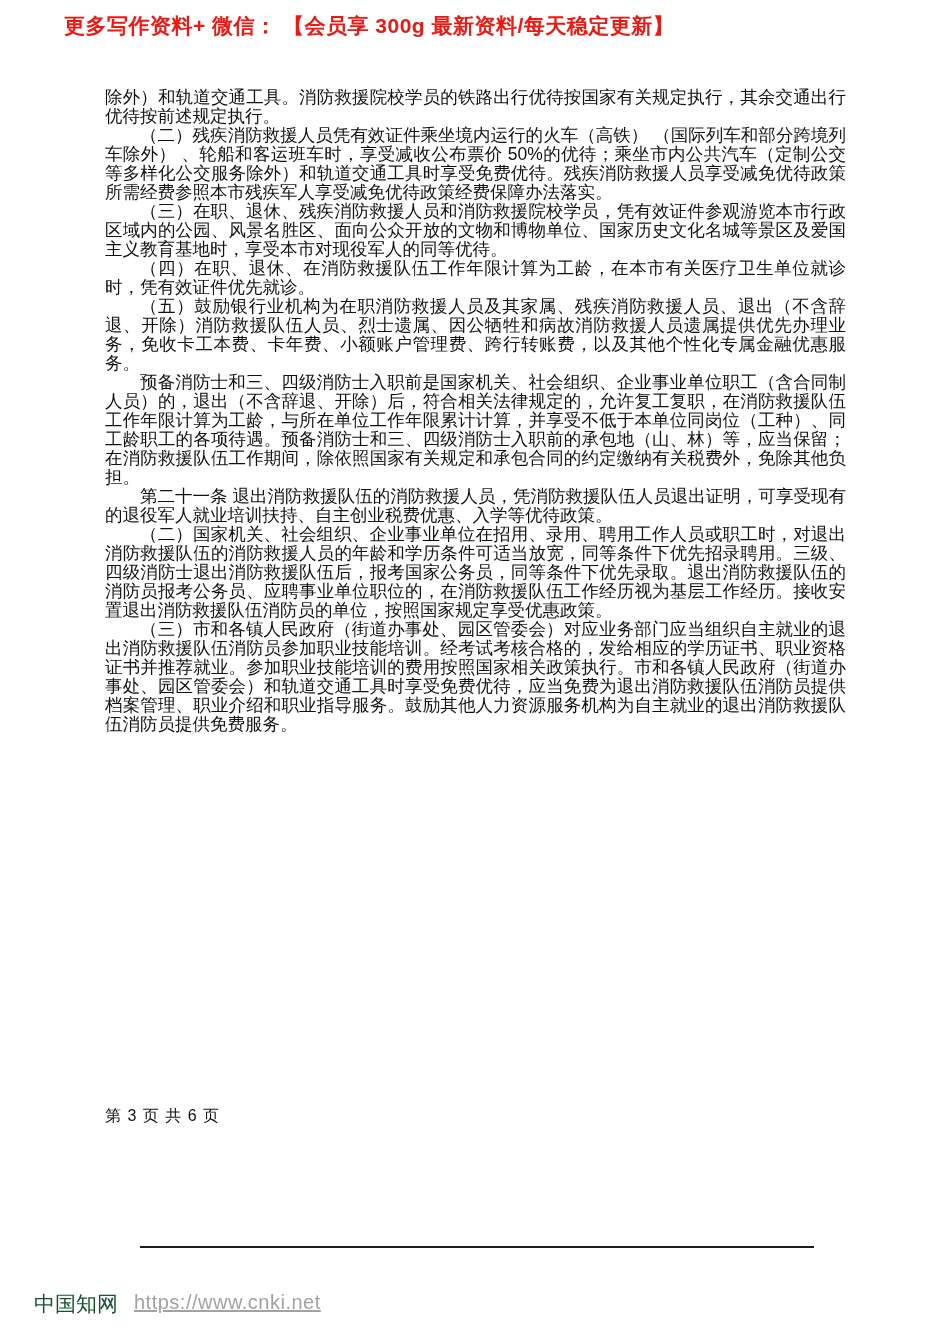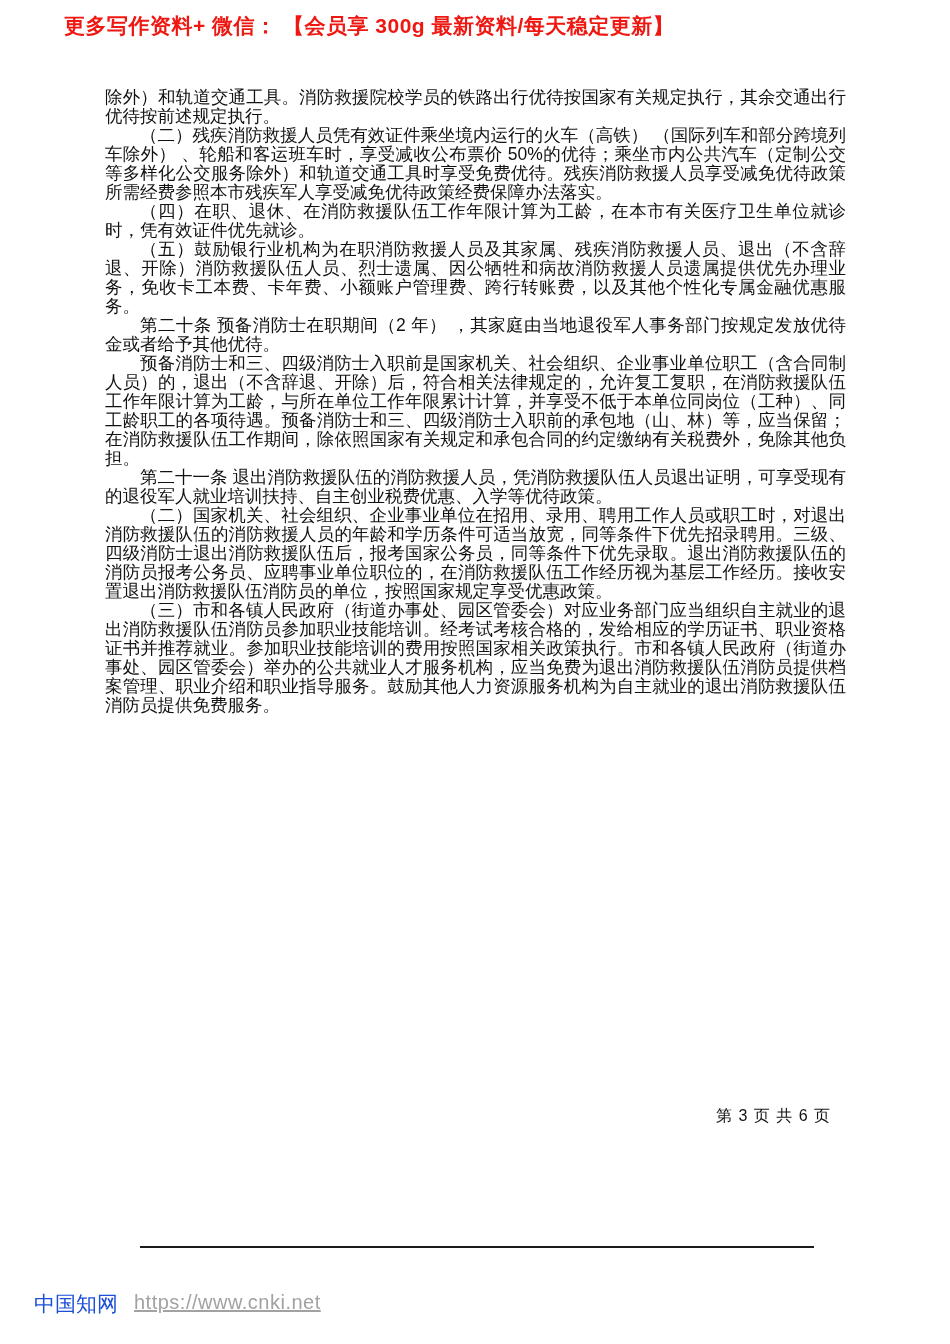--- a/index.html
+++ b/index.html
@@ -40,39 +40,39 @@
     padding: 0;
   }
   .doc-body p.indent {
     text-indent: 2em;
   }
   .page-number {
     position: absolute;
     left: 105px;
     top: 1106px;
     width: 726px;
-    text-align: right;
+    text-align: left;
     font-size: 16px;
     color: #111111;
     letter-spacing: 1px;
   }
   .footer-rule {
     position: absolute;
     left: 140px;
     top: 1246px;
     width: 674px;
     height: 2px;
     background: #1a1a1a;
   }
   .footer-brand {
     position: absolute;
     left: 34px;
     top: 1290px;
     font-size: 21px;
-    color: #1d4ed8;
+    color: #14532d;
   }
   .footer-url {
     position: absolute;
     left: 134px;
     top: 1291px;
     font-size: 20px;
     color: #a2a2a2;
     letter-spacing: 0.5px;
     text-decoration: underline;
   }
@@ -80,27 +80,27 @@
 </head>
 <body>
 
 <div class="page">
 
   <div class="promo-header" style="color: rgb(238, 23, 17);">更多写作资料+ 微信： 【会员享 300g 最新资料/每天稳定更新】</div>
 
   <div class="doc-body">
       <p>除外）和轨道交通工具。消防救援院校学员的铁路出行优待按国家有关规定执行，其余交通出行优待按前述规定执行。</p>
       <p class="indent">（二）残疾消防救援人员凭有效证件乘坐境内运行的火车（高铁） （国际列车和部分跨境列车除外） 、轮船和客运班车时，享受减收公布票价 50%的优待；乘坐市内公共汽车（定制公交等多样化公交服务除外）和轨道交通工具时享受免费优待。残疾消防救援人员享受减免优待政策所需经费参照本市残疾军人享受减免优待政策经费保障办法落实。</p>
+      <p class="indent">（三）在职、退休、残疾消防救援人员和消防救援院校学员，凭有效证件参观游览本市行政区域内的公园、风景名胜区、面向公众开放的文物和博物单位、国家历史文化名城等景区及爱国主义教育基地时，享受本市对现役军人的同等优待。</p>
       <p class="indent">（四）在职、退休、在消防救援队伍工作年限计算为工龄，在本市有关医疗卫生单位就诊时，凭有效证件优先就诊。</p>
       <p class="indent">（五）鼓励银行业机构为在职消防救援人员及其家属、残疾消防救援人员、退出（不含辞退、开除）消防救援队伍人员、烈士遗属、因公牺牲和病故消防救援人员遗属提供优先办理业务，免收卡工本费、卡年费、小额账户管理费、跨行转账费，以及其他个性化专属金融优惠服务。</p>
-      <p class="indent">第二十条 预备消防士在职期间（2 年） ，其家庭由当地退役军人事务部门按规定发放优待金或者给予其他优待。</p>
       <p class="indent">预备消防士和三、四级消防士入职前是国家机关、社会组织、企业事业单位职工（含合同制人员）的，退出（不含辞退、开除）后，符合相关法律规定的，允许复工复职，在消防救援队伍工作年限计算为工龄，与所在单位工作年限累计计算，并享受不低于本单位同岗位（工种）、同工龄职工的各项待遇。预备消防士和三、四级消防士入职前的承包地（山、林）等，应当保留；在消防救援队伍工作期间，除依照国家有关规定和承包合同的约定缴纳有关税费外，免除其他负担。</p>
       <p class="indent">第二十一条 退出消防救援队伍的消防救援人员，凭消防救援队伍人员退出证明，可享受现有的退役军人就业培训扶持、自主创业税费优惠、入学等优待政策。</p>
       <p class="indent">（二）国家机关、社会组织、企业事业单位在招用、录用、聘用工作人员或职工时，对退出消防救援队伍的消防救援人员的年龄和学历条件可适当放宽，同等条件下优先招录聘用。三级、四级消防士退出消防救援队伍后，报考国家公务员，同等条件下优先录取。退出消防救援队伍的消防员报考公务员、应聘事业单位职位的，在消防救援队伍工作经历视为基层工作经历。接收安置退出消防救援队伍消防员的单位，按照国家规定享受优惠政策。</p>
-      <p class="indent">（三）市和各镇人民政府（街道办事处、园区管委会）对应业务部门应当组织自主就业的退出消防救援队伍消防员参加职业技能培训。经考试考核合格的，发给相应的学历证书、职业资格证书并推荐就业。参加职业技能培训的费用按照国家相关政策执行。市和各镇人民政府（街道办事处、园区管委会）举办的公共就业人才服务机构，应当免费为退出消防救援队伍消防员提供档案管理、职业介绍和职业指导服务。鼓励其他人力资源服务机构为自主就业的退出消防救援队伍消防员提供免费服务。</p>
+      <p class="indent">（三）市和各镇人民政府（街道办事处、园区管委会）对应业务部门应当组织自主就业的退出消防救援队伍消防员参加职业技能培训。经考试考核合格的，发给相应的学历证书、职业资格证书并推荐就业。参加职业技能培训的费用按照国家相关政策执行。市和各镇人民政府（街道办事处、园区管委会）和轨道交通工具时享受免费优待，应当免费为退出消防救援队伍消防员提供档案管理、职业介绍和职业指导服务。鼓励其他人力资源服务机构为自主就业的退出消防救援队伍消防员提供免费服务。</p>
     </div>
 
   <div class="page-number">第 3 页 共 6 页</div>
 
   <div class="footer-rule"></div>
 
   <div class="footer-brand">中国知网</div>
 
   <div class="footer-url">https://www.cnki.net</div>
 

